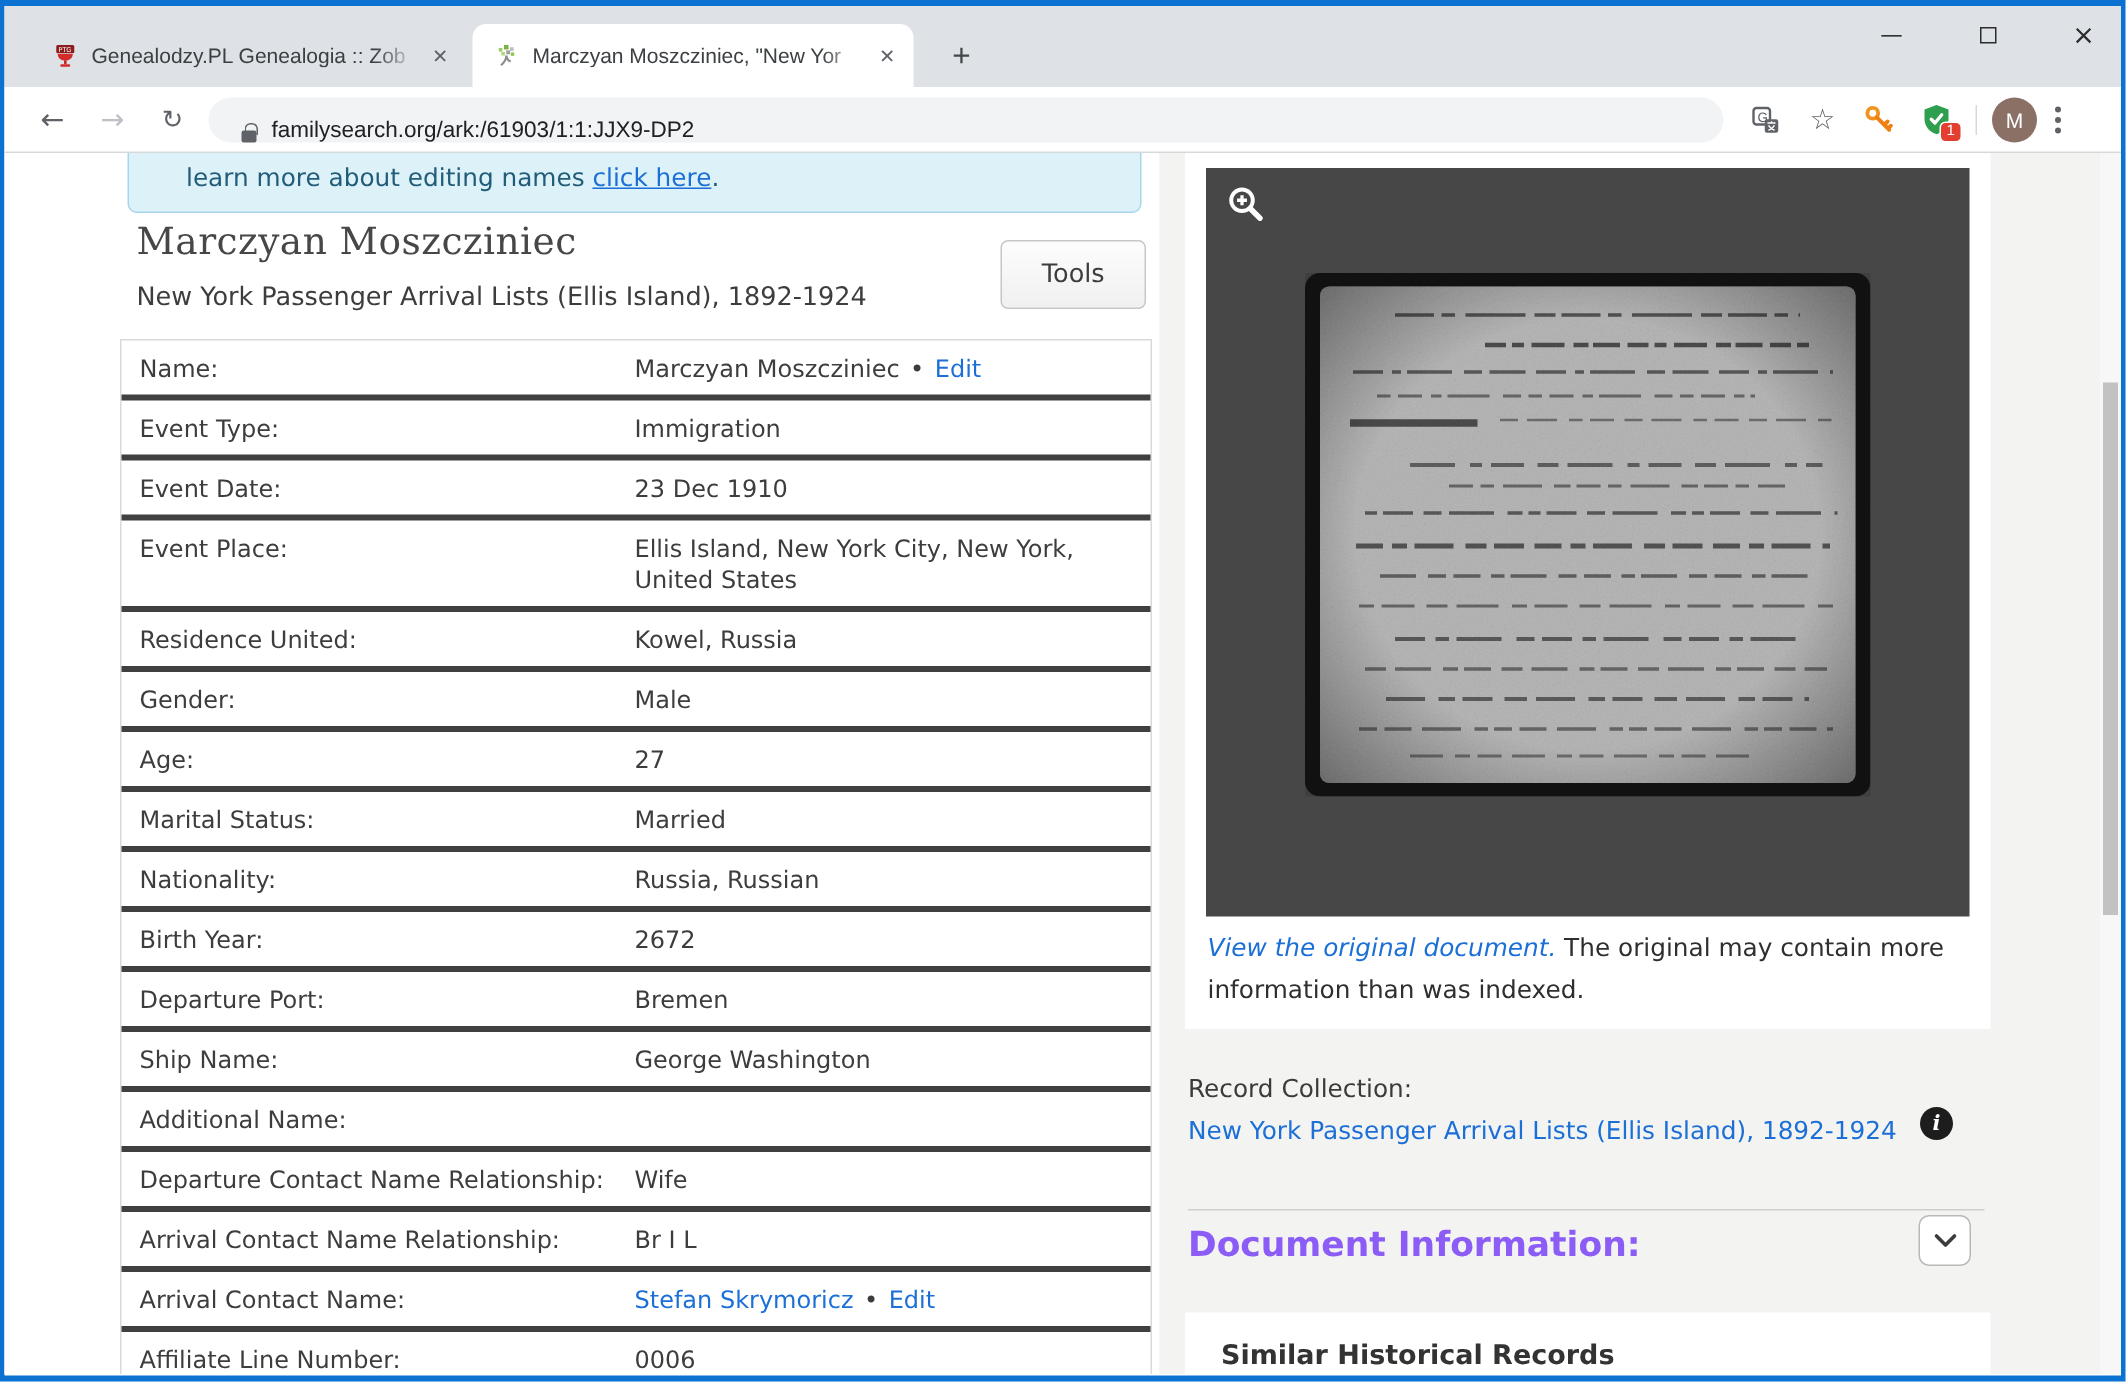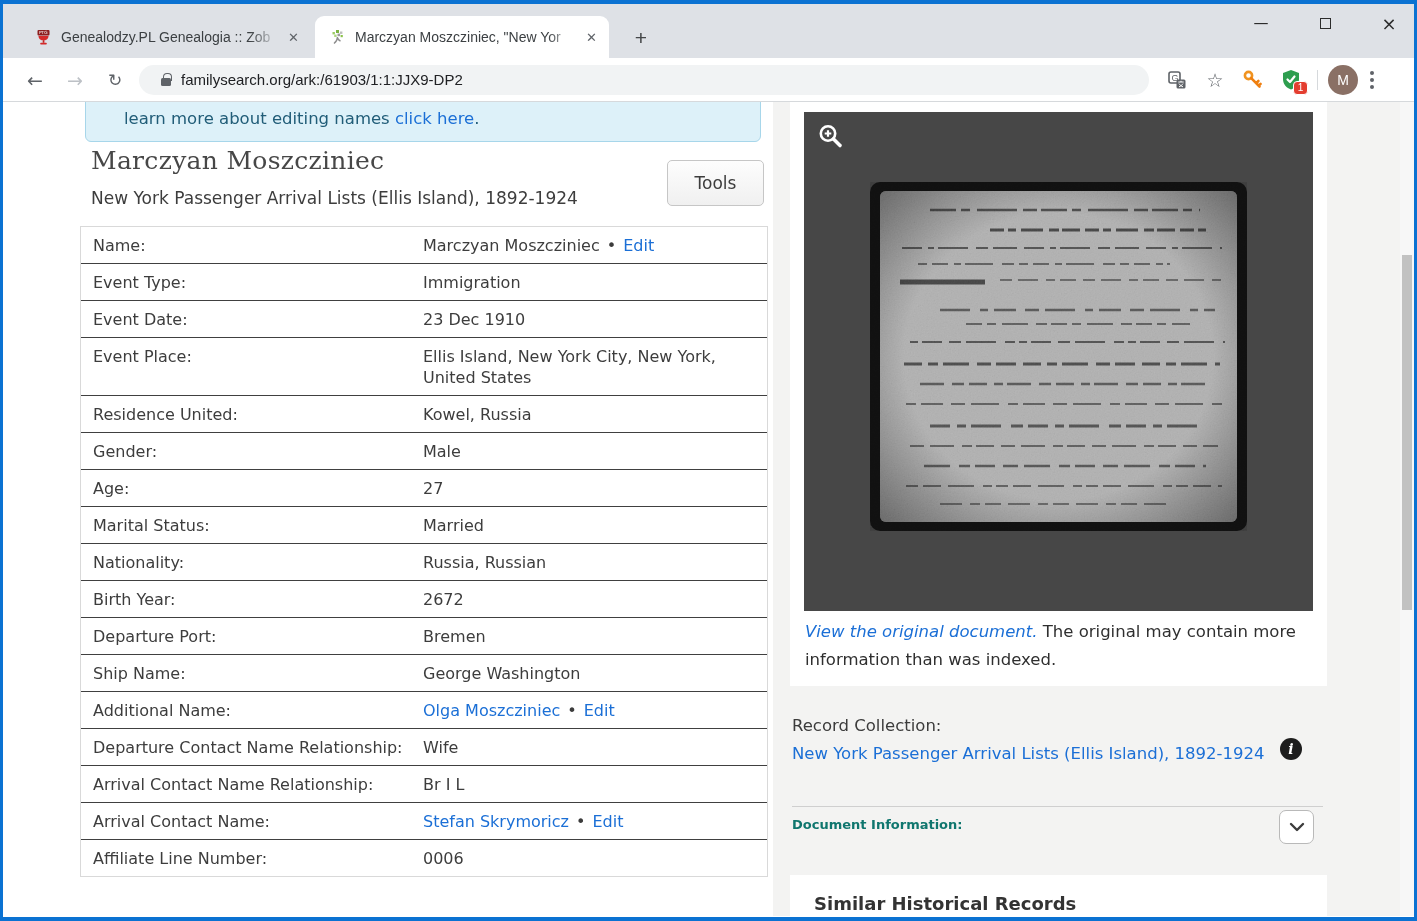--- a/index.html
+++ b/index.html
@@ -36,21 +36,21 @@
   .winbtn{ width:30px; height:26px; display:flex; align-items:center; justify-content:center; cursor:pointer;}
   .winbtn.max span{ display:block; width:11px; height:11px; border:1.4px solid #2c2c2c; }
 
   
   .toolbar{ height:44px; background:#fff; border-bottom:1px solid #d6d9dc;
     display:flex; align-items:center; padding:0 10px 0 16px; }
   .navbtn{ width:32px; height:32px; border-radius:50%; display:flex; align-items:center;
     justify-content:center; font-size:19px; color:var(--icon-gray); margin-right:8px; cursor:pointer;}
   .navbtn.disabled{ color:#bdc1c6; }
   .omnibox{ flex:1; max-width:1010px; height:30px; background:var(--omnibox);
-    border-radius:15px; display:flex; align-items:center; padding:0 14px; margin-right:12px; cursor:text;}
+    border-radius:15px; display:flex; align-items:flex-end; padding:0 14px; margin-right:12px; cursor:text;}
   .lock{ width:10px; height:13px; position:relative; margin:0 10px 0 8px; flex:none;}
   .lock:before{ content:""; position:absolute; top:0; left:1.5px; width:7px; height:7px;
     border:1.6px solid var(--icon-gray); border-bottom:none; border-radius:4px 4px 0 0;}
   .lock:after{ content:""; position:absolute; bottom:0; left:0; width:10px; height:8px;
     background:var(--icon-gray); border-radius:1.5px;}
   .url{ font-family:"Liberation Sans",sans-serif; font-size:15px; color:#202124; }
   .tb-icons{ display:flex; align-items:center; gap:6px; }
   .tb-icon{ width:32px; height:32px; display:flex; align-items:center; justify-content:center;
     cursor:pointer; position:relative; }
   .star{ font-size:19px; color:var(--icon-gray); }
@@ -65,33 +65,33 @@
   .dots{ display:flex; flex-direction:column; gap:3px; cursor:pointer; padding:6px;}
   .dots i{ width:4px; height:4px; border-radius:50%; background:var(--icon-gray); }
 
   
   .page{ position:relative; height:814px; background:#f3f3f2; overflow:hidden; }
   .left-panel{ position:absolute; left:0; top:0; width:770px; height:100%; background:#fff; }
 
   .banner{ position:absolute; left:82px; top:-10px; width:676px; height:50px;
     background:#ddf1f9; border:1px solid #a7d6ea; border-radius:6px;
     font-size:16.5px; color:#215d78; padding:16px 0 0 38px; }
-  .banner a{ color:var(--link); cursor:pointer; }
+  .banner a{ color:var(--link); text-decoration:underline; cursor:pointer; }
 
   .page-title{ position:absolute; left:88px; top:44px; font-family:"DejaVu Serif", serif;
     font-size:25px; color:#474747; letter-spacing:.3px; }
   .page-subtitle{ position:absolute; left:88px; top:86px; font-size:17px; color:#3d3d3d; }
   .tools-btn{ position:absolute; left:664px; top:58px; width:97px; height:46px;
     background:linear-gradient(#fdfdfd,#f0f0f0); border:1px solid #c6c6c6; border-radius:5px;
     font-size:17px; color:#3d3d3d; display:flex; align-items:center; justify-content:center;
     cursor:pointer; font-family:"DejaVu Sans",sans-serif;}
 
   .record-table{ position:absolute; left:77px; top:124px; width:688px;
     border:1px solid #d9d9d9; background:#fff; }
-  .rrow{ display:flex; border-bottom:1px solid #404040; padding:7px 10px 7px 12px;
+  .rrow{ display:flex; border-bottom:4px solid #404040; padding:7px 10px 7px 12px;
     min-height:35px; align-items:flex-start; font-size:16px; color:#3d3d3d; line-height:21px;}
   .rrow:last-child{ border-bottom:none; }
   .row-label{ width:330px; flex:none; padding-top:1px; }
   .row-value{ flex:1; padding-top:1px; }
   .as-link{ color:var(--link); cursor:pointer; }
   .row-bullet{ margin:0 7px; color:#3c3c3c; }
   .row-edit{ color:var(--link); cursor:pointer; }
 
   
   .right-rail{ position:absolute; left:770px; top:0; right:0; bottom:0; background:#f3f3f2; }
@@ -103,21 +103,21 @@
     font-size:16.5px; line-height:28px; color:#2f2f2f; }
   .viewer-caption a{ color:var(--link); text-decoration:none; cursor:pointer;font-style:italic; }
 
   .collection{ position:absolute; left:19px; top:610px; width:480px; font-size:16.5px;
     color:#3b3b3b; line-height:28px; }
   .collection a{ color:var(--link); text-decoration:none; cursor:pointer; }
   .info-btn{ position:absolute; left:507px; top:636px; width:22px; height:22px; border-radius:50%;
     background:#1d1d1d; color:#fff; display:flex; align-items:center; justify-content:center;
     font-family:"DejaVu Serif",serif; font-size:14px; font-weight:bold; font-style:italic; cursor:pointer;}
   .divider{ position:absolute; left:19px; top:704px; width:531px; height:1px; background:#cfcfcf; }
-  .docinfo-label{ position:absolute; left:19px; top:715px; font-size:13px; font-weight:bold; color:#0f766e; }
+  .docinfo-label{ position:absolute; left:19px; top:715px; font-size:23px; font-weight:bold; color:#8b5cf6; }
   .chevron-btn{ position:absolute; left:506px; top:708px; width:35px; height:34px; background:#fff;
     border:1px solid #b9b9b9; border-radius:7px; display:flex; align-items:center; justify-content:center;
     cursor:pointer; }
   .chevron-btn svg{ display:block; }
   .similar-card{ position:absolute; left:17px; top:773px; width:537px; height:60px; background:#fff; }
   .similar-heading{ position:absolute; left:24px; top:18px; font-size:18px; font-weight:bold; color:#333; }
 
   .scrollbar{ position:absolute; right:0; top:0; width:14px; height:100%; background:#f7f7f7; }
   .scroll-thumb{ position:absolute; left:2px; width:10px; top:153px; height:355px; background:#c2c2c2; cursor:pointer;}
 </style>
@@ -309,23 +309,20 @@
 
   <div class="rrow">
     <div class="row-label">Ship Name:</div>
     <div class="row-value">
       <span class="row-value-text">George Washington</span>
     </div>
   </div>
 
   <div class="rrow">
     <div class="row-label">Additional Name:</div>
-    <div class="row-value">
-      <span class="row-value-text as-link">Olga Moszcziniec</span><span class="row-edit-wrap"><span class="row-bullet">•</span><span class="row-edit">Edit</span></span>
-    </div>
   </div>
 
   <div class="rrow">
     <div class="row-label">Departure Contact Name Relationship:</div>
     <div class="row-value">
       <span class="row-value-text">Wife</span>
     </div>
   </div>
 
   <div class="rrow">

